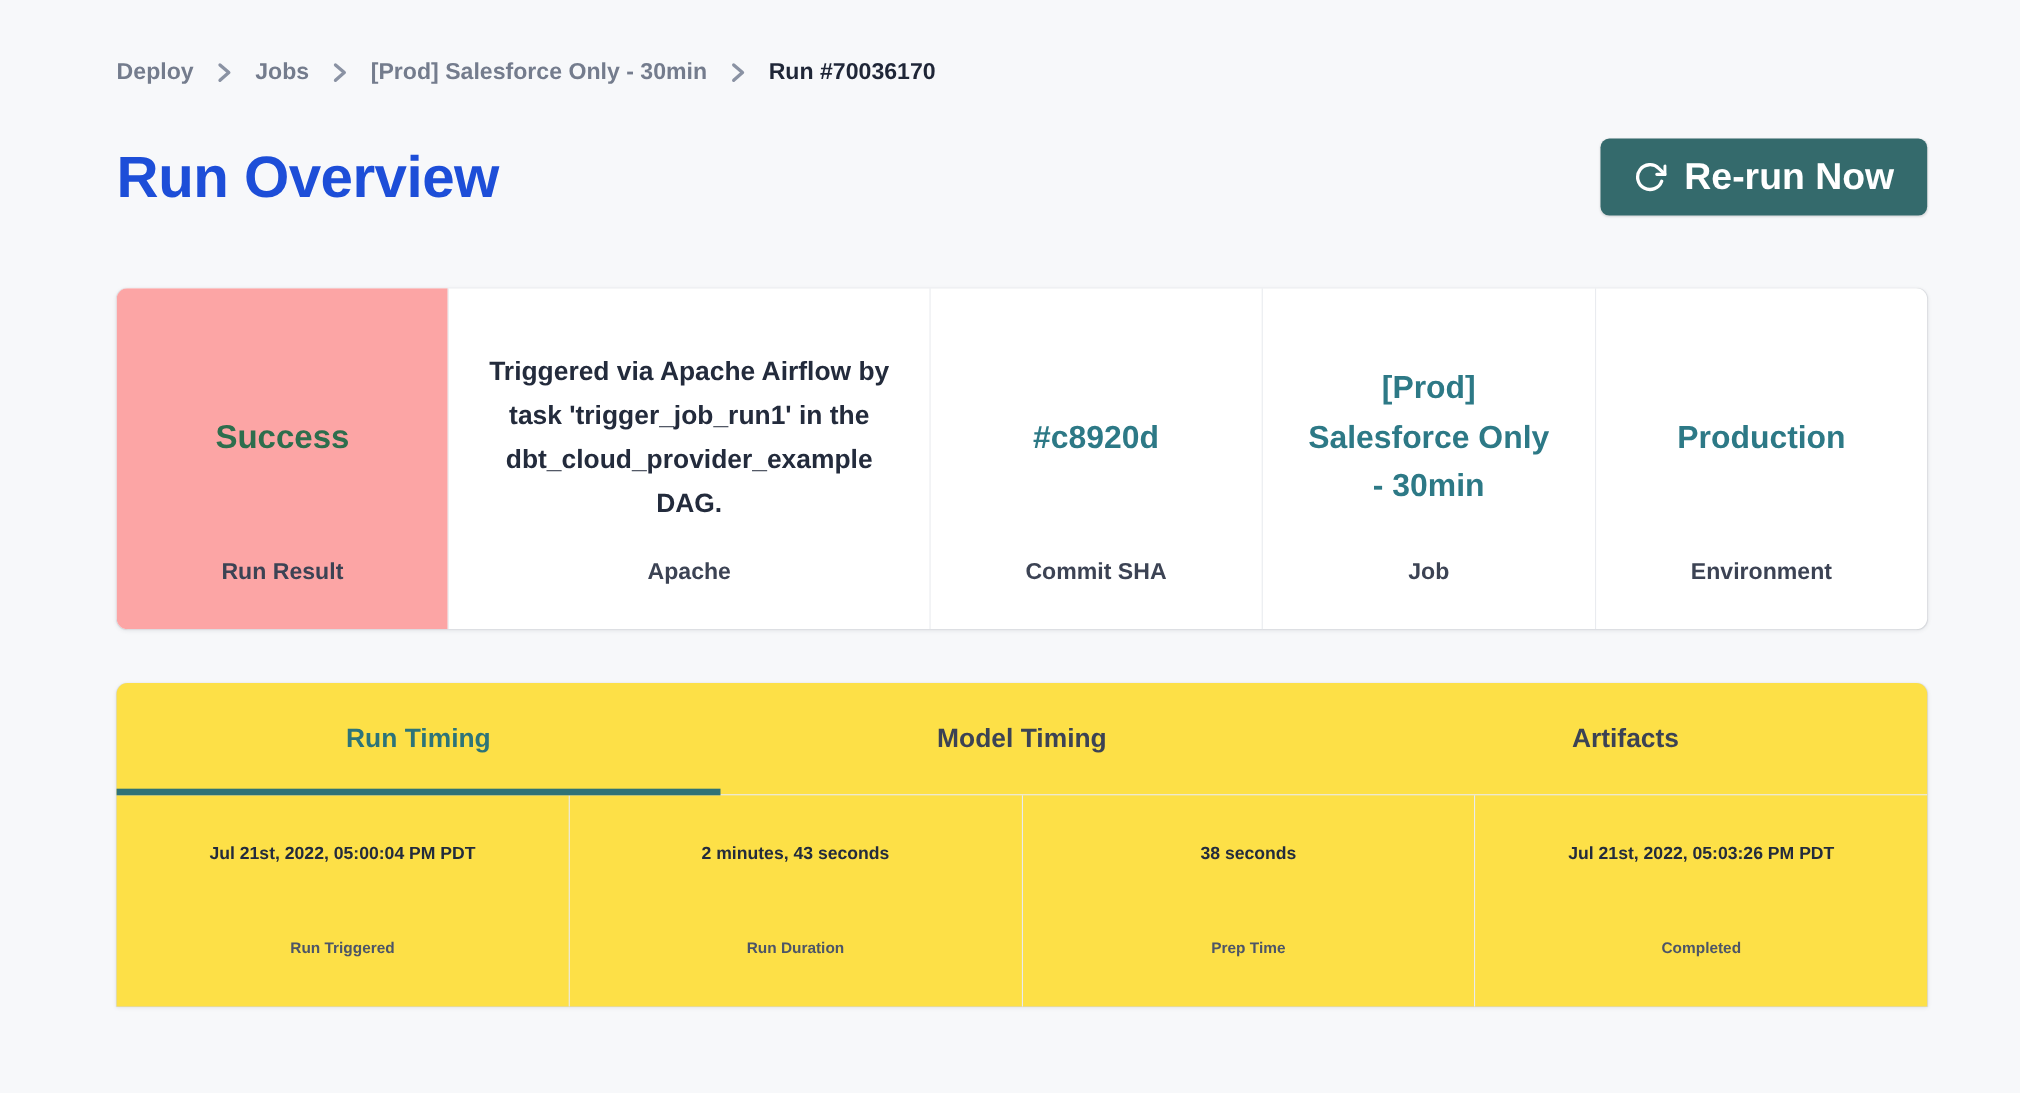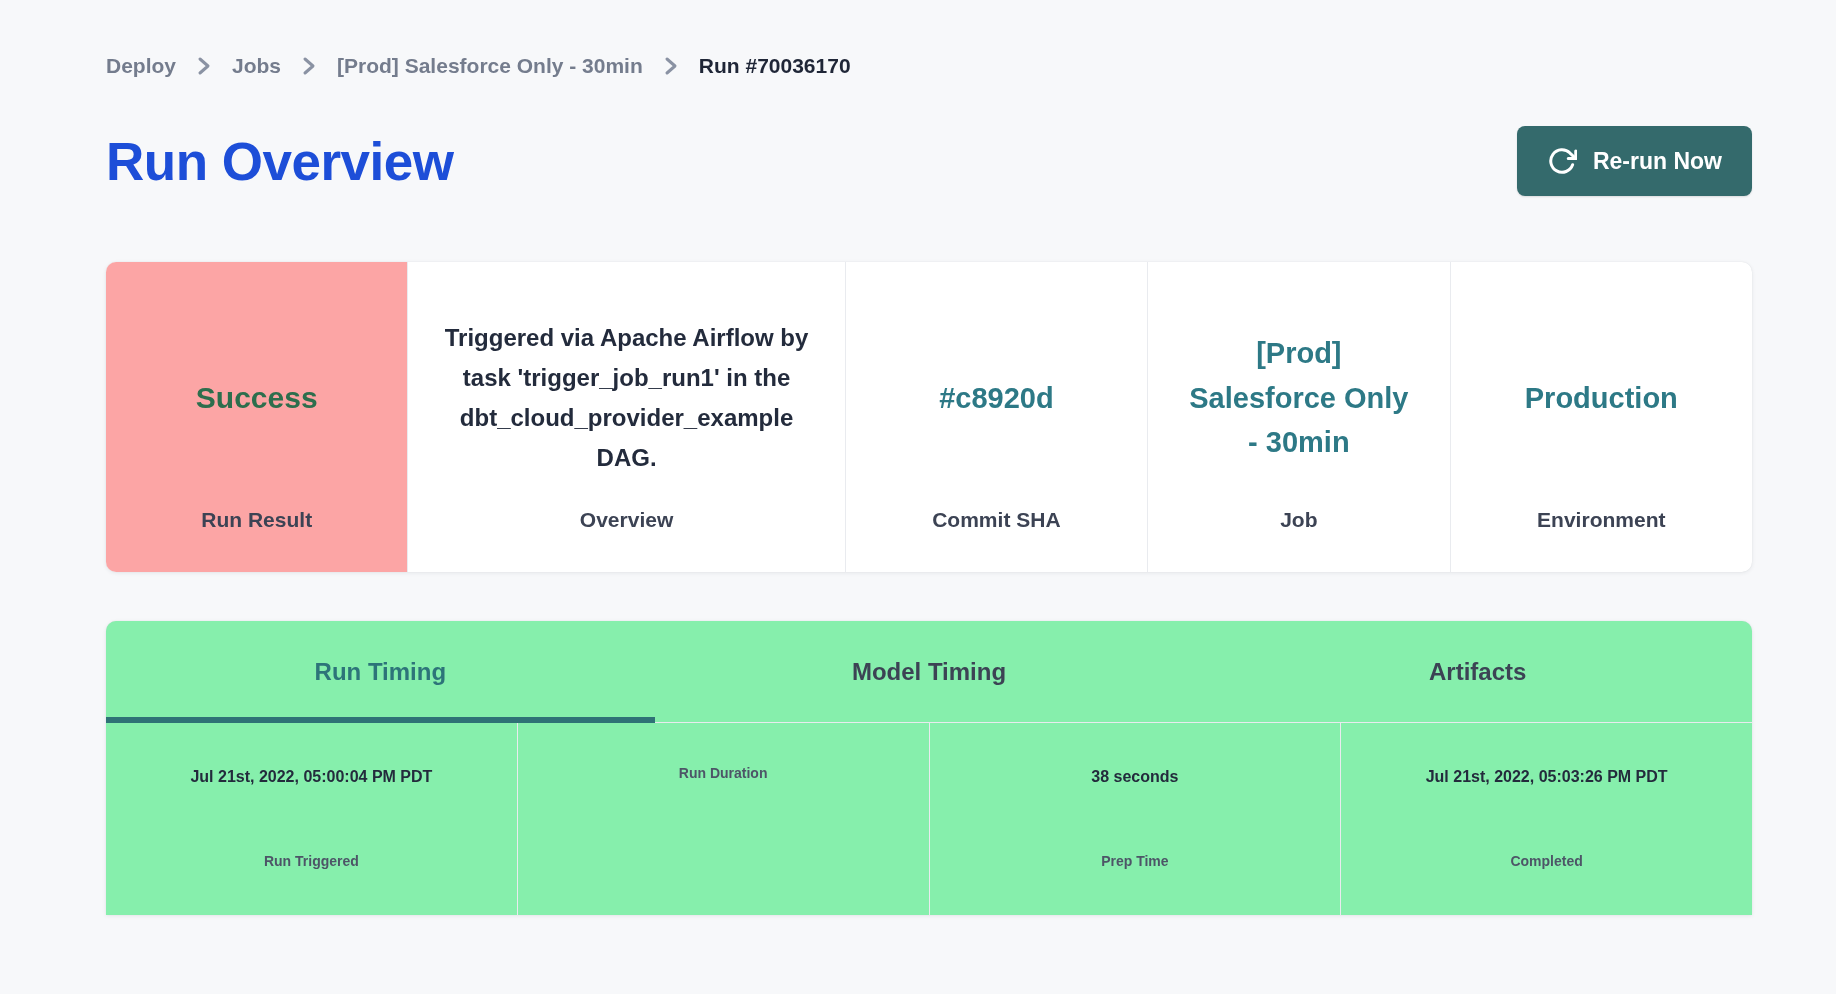--- a/index.html
+++ b/index.html
@@ -18,21 +18,21 @@
   .crumb.current { color: #1f2637; font-weight: 700; cursor: default; }
   .crumb-sep { display: flex; align-items: center; }
   .crumb-sep svg { stroke: #8a92a3; }
 
   
   .title-row { display: flex; justify-content: space-between; align-items: center; margin-top: 48px; }
   .page-title { font-size: 53px; font-weight: 700; color: #1d4ed8; letter-spacing: -0.5px; }
   .rerun-btn {
     display: flex; align-items: center; gap: 16px;
     background: #346a6c; color: #ffffff; border: none; border-radius: 8px;
-    height: 70px; padding: 0 30px; font-size: 23px; font-weight: 600;
+    height: 70px; padding: 0 30px; font-size: 34px; font-weight: 600;
     font-family: inherit; cursor: pointer;
     box-shadow: 0 1px 2px rgba(0,0,0,0.12);
   }
   .rerun-btn svg { display: block; }
 
   
   .summary-row {
     display: flex; margin-top: 66px; height: 310px;
     background: #ffffff; border-radius: 10px;
     box-shadow: 0 1px 4px rgba(30,38,55,0.08), 0 0 1px rgba(30,38,55,0.12);
@@ -45,21 +45,21 @@
   .card-value-wrap { flex: 1; display: flex; align-items: center; justify-content: center; padding: 26px 22px 0; text-align: center; }
   .card-value { font-size: 29px; font-weight: 700; color: #232b3c; line-height: 1.55; }
   .card-value.green { color: #2d6e4d; font-size: 30px; }
   .card-value.link { color: #2d7986; cursor: pointer; }
   .card-value.trigger-text { font-size: 24px; line-height: 1.66; }
   .card-value.job-link { max-width: 222px; }
   .card-label { text-align: center; padding-bottom: 40px; font-size: 21px; font-weight: 600; color: #3c4354; }
 
   
   .timing-card {
-    margin-top: 49px; background: #86efac; border-radius: 10px 10px 0 0;
+    margin-top: 49px; background: #fde047; border-radius: 10px 10px 0 0;
     box-shadow: 0 1px 4px rgba(30,38,55,0.08), 0 0 1px rgba(30,38,55,0.12);
   }
   .tabs-row { display: flex; height: 102px; border-bottom: 1px solid #e9ebef; }
   .tab {
     flex: 1 1 0; position: relative; display: flex; align-items: center; justify-content: center;
     font-size: 24px; font-weight: 600; color: #3c4354; cursor: pointer;
   }
   .tab.active { color: #2d7479; }
   .tab-underline { position: absolute; left: 0; right: 0; bottom: -1px; height: 6px; background: #2f7276; }
 
@@ -114,21 +114,21 @@
       <div class="card-value-wrap">
         <span class="card-value green">Success</span>
       </div>
       <div class="card-label">Run Result</div>
     </div>
 
     <div class="summary-card wide">
       <div class="card-value-wrap">
         <span class="card-value trigger-text">Triggered via Apache Airflow by task 'trigger_job_run1' in the dbt_cloud_provider_example DAG.</span>
       </div>
-      <div class="card-label">Overview</div>
+      <div class="card-label">Apache</div>
     </div>
 
     <div class="summary-card">
       <div class="card-value-wrap">
         <span class="card-value link">#c8920d</span>
       </div>
       <div class="card-label">Commit SHA</div>
     </div>
 
     <div class="summary-card">
@@ -159,20 +159,21 @@
         <span>Artifacts</span>
       </div>
     </div>
 
     <div class="timing-row">
       <div class="timing-cell">
         <div class="timing-value">Jul 21st, 2022, 05:00:04 PM PDT</div>
         <div class="timing-label">Run Triggered</div>
       </div>
       <div class="timing-cell">
+        <div class="timing-value">2 minutes, 43 seconds</div>
         <div class="timing-label">Run Duration</div>
       </div>
       <div class="timing-cell">
         <div class="timing-value">38 seconds</div>
         <div class="timing-label">Prep Time</div>
       </div>
       <div class="timing-cell">
         <div class="timing-value">Jul 21st, 2022, 05:03:26 PM PDT</div>
         <div class="timing-label">Completed</div>
       </div>

